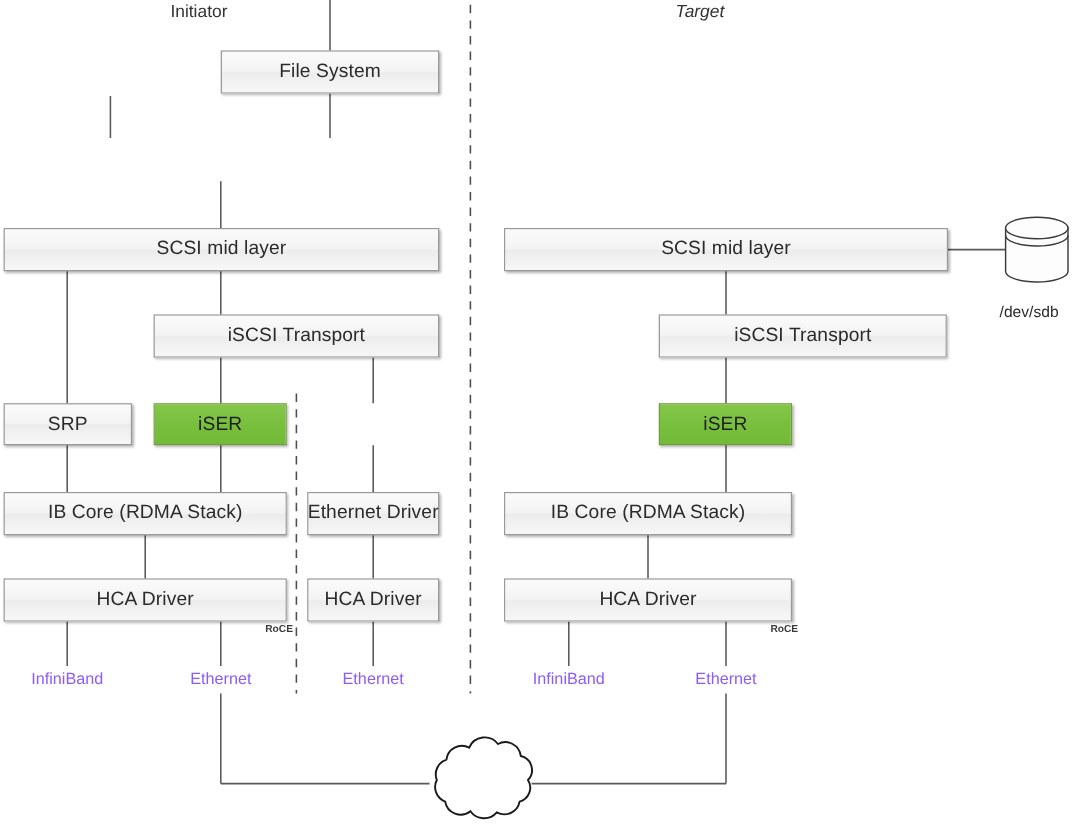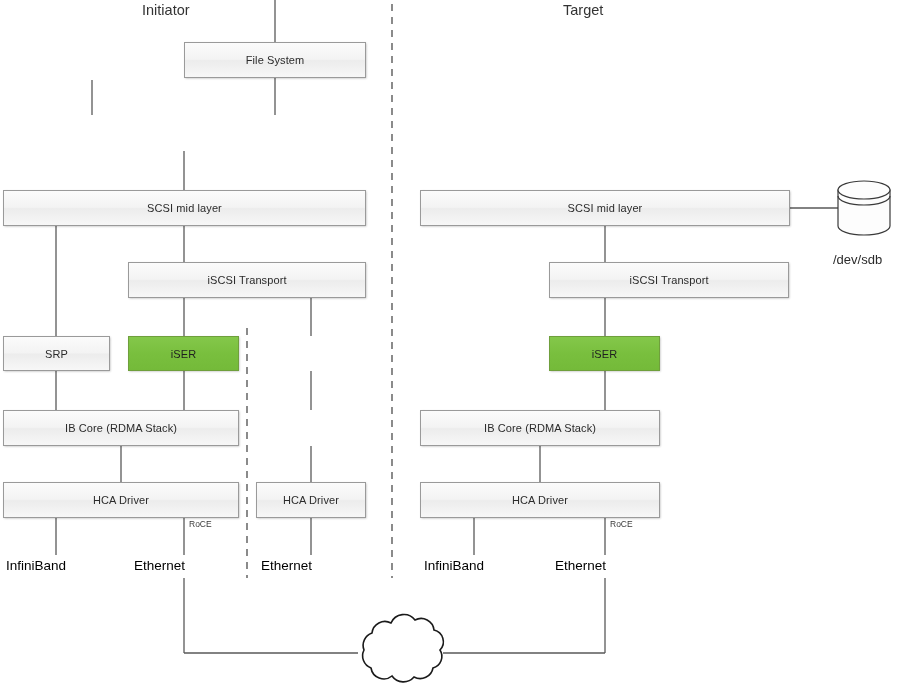--- a/index.html
+++ b/index.html
@@ -26,48 +26,50 @@
   }
   .node-box {
     position: absolute;
     box-sizing: border-box;
     border: 1px solid #9a9a9a;
     background: linear-gradient(to bottom, #fbfbfb 0%, #f3f3f3 48%, #ececec 52%, #f7f7f7 100%);
     box-shadow: 1.4px 1.4px 2.2px rgba(0,0,0,0.30);
     display: flex;
     align-items: center;
     justify-content: center;
-    font-size: 11px;
+    font-size: 16px;
     color: #2b2b2b;
     letter-spacing: 0.1px;
     white-space: nowrap;
   }
   .node-box.accent {
     background: linear-gradient(to bottom, #84c74a 0%, #79bf3e 50%, #74ba39 100%);
     border: 1px solid #6f9f3c;
     color: #1f1f1f;
   }
   .section-title {
     position: absolute;
     font-size: 14.5px;
     color: #333333;
     white-space: nowrap;
   }
   .edge-label {
     position: absolute;
     font-size: 8.5px;
-    font-weight: normal;
+    font-weight: bold;
     color: #3a3a3a;
     white-space: nowrap;
+    margin-left: 32px;
   }
   .endpoint-label {
     position: absolute;
     font-size: 13.5px;
-    color: #000000;
-    white-space: nowrap;
+    color: #8b5cf6;
+    white-space: nowrap;
+    text-align: center;
   }
   .device-label {
     position: absolute;
     font-size: 13px;
     color: #2b2b2b;
     white-space: nowrap;
     margin-top: 20px;
   }
 </style>
 </head>
@@ -150,36 +152,37 @@
                A 12 12 0 0 1 433 668
                A 13 13 0 0 1 414 677
                A 14 14 0 0 1 392 676
                A 13 13 0 0 1 371 668
                A 13 13 0 0 1 364 650
                A 13 13 0 0 1 372 633 Z"></path>
     </g>
   </svg>
 
   <div class="section-title" style="left:142px; top:2px;">Initiator</div>
-  <div class="section-title" style="left:563px; top:2px;">Target</div>
+  <div class="section-title" style="left:563px; top:2px;font-style:italic;">Target</div>
 
   <div class="node-box" style="left:184px; top:42px; width:182px; height:36px;">File System</div>
 
 
   <div class="node-box" style="left:3px; top:190px; width:363px; height:36px;">SCSI mid layer</div>
 
   <div class="node-box" style="left:128px; top:262px; width:238px; height:36px;">iSCSI Transport</div>
 
   <div class="node-box" style="left:3px; top:336px; width:107px; height:35px;text-align:right;">SRP</div>
 
   <div class="node-box accent" style="left:128px; top:336px; width:111px; height:35px;">iSER</div>
 
 
   <div class="node-box" style="left:3px; top:410px; width:236px; height:36px;">IB Core (RDMA Stack)</div>
 
+  <div class="node-box" style="left:256px; top:410px; width:110px; height:36px;">Ethernet Driver</div>
 
   <div class="node-box" style="left:3px; top:482px; width:236px; height:36px;">HCA Driver</div>
 
   <div class="node-box" style="left:256px; top:482px; width:110px; height:36px;">HCA Driver</div>
 
   <div class="edge-label" style="left:189px; top:519px;">RoCE</div>
 
   <div class="endpoint-label" style="left:6px; top:558px; width:100px;">InfiniBand</div>
   <div class="endpoint-label" style="left:134px; top:558px; width:100px;">Ethernet</div>
   <div class="endpoint-label" style="left:261px; top:558px; width:100px;">Ethernet</div>

